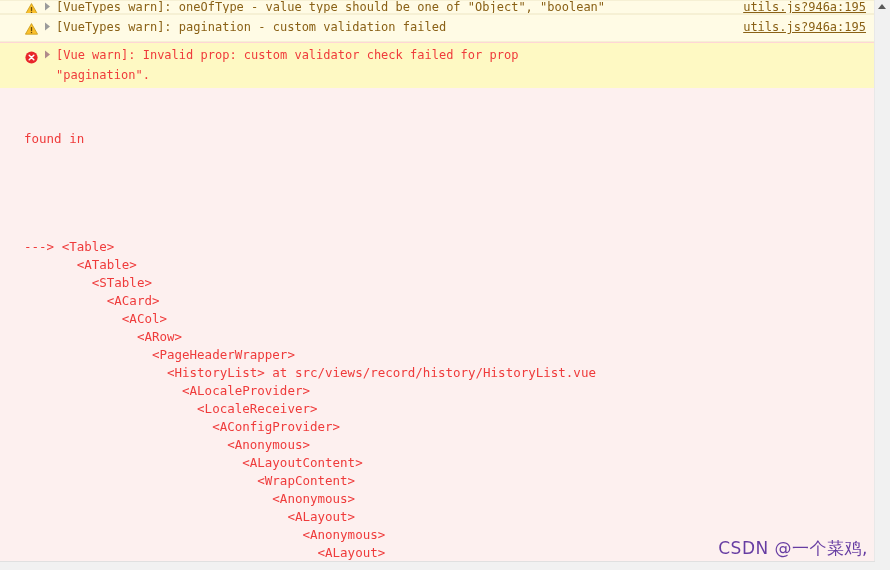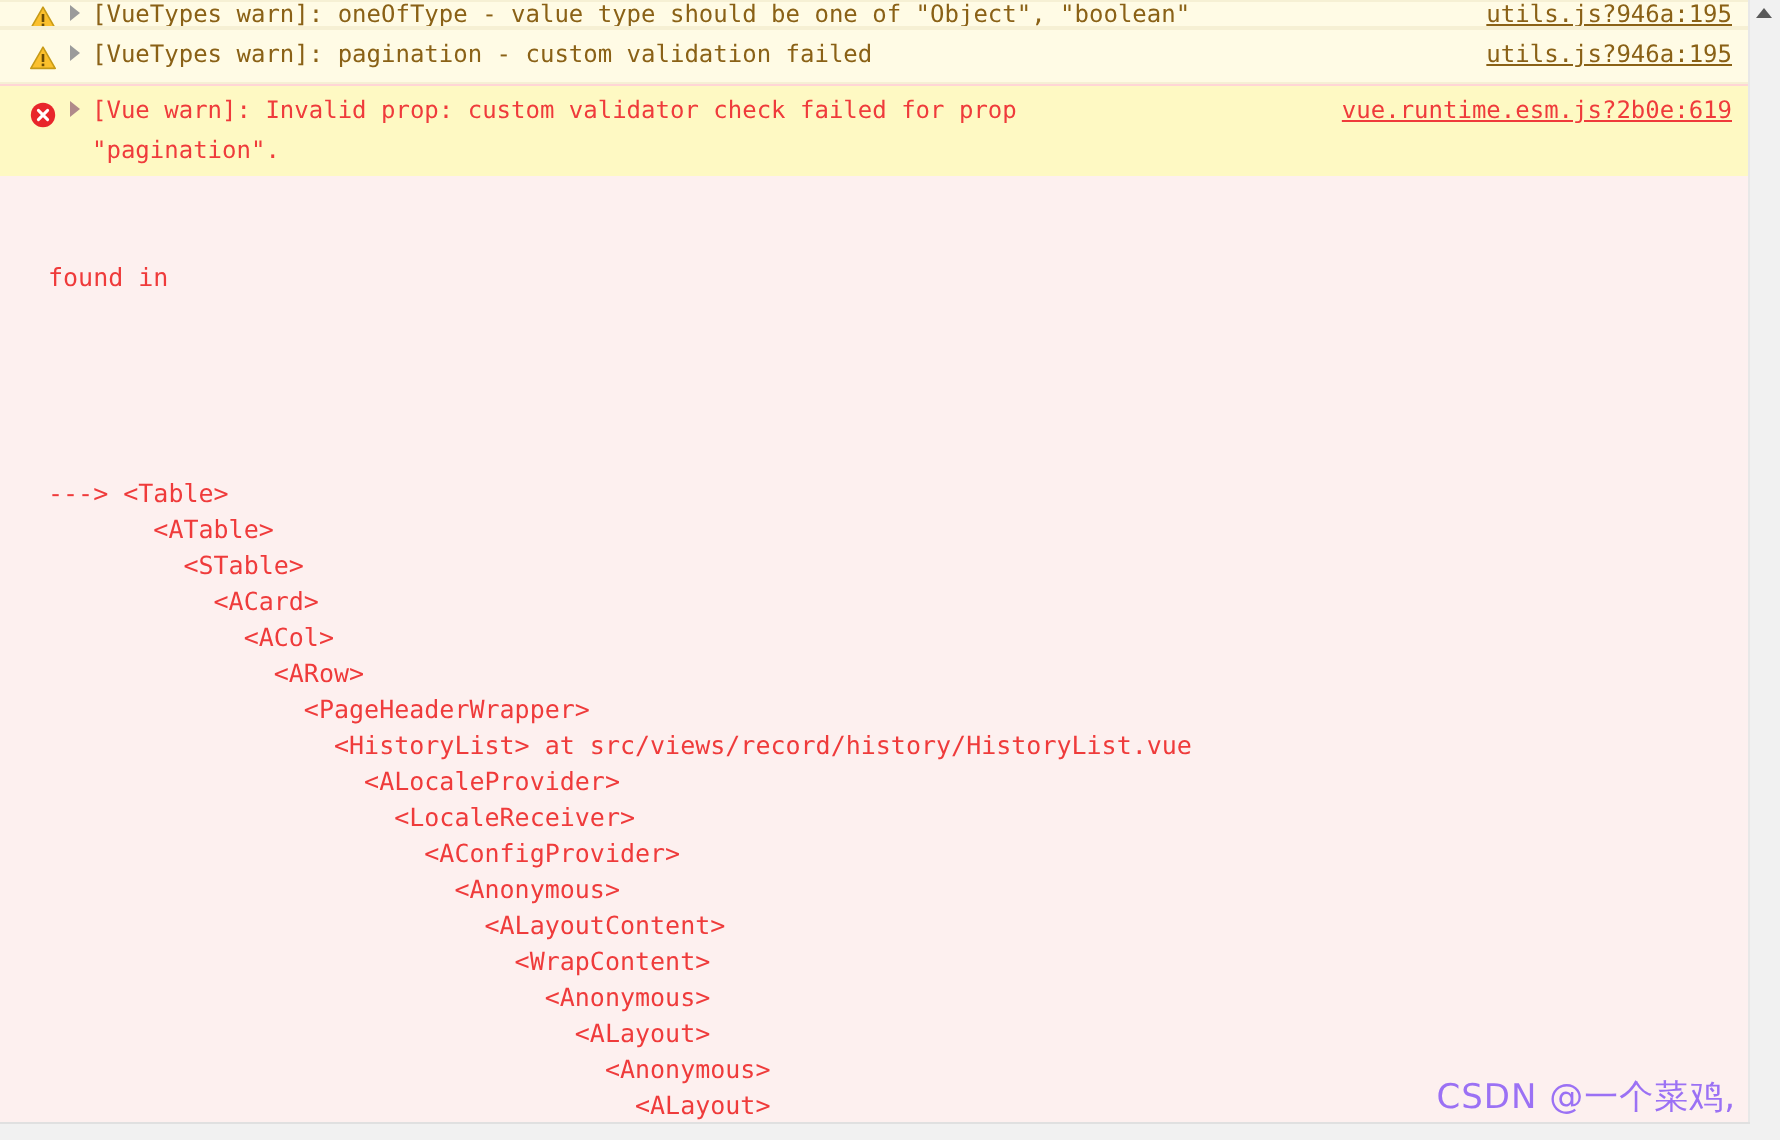--- a/index.html
+++ b/index.html
@@ -22,21 +22,21 @@
     height: 570px;
     box-sizing: border-box;
     background: #fdf0ef;
     overflow: hidden;
   }
 
   
   .msg {
     position: relative;
     box-sizing: border-box;
-    padding: 2px 0 2px 8px;
+    padding: 2px 0 2px 18px;
     border-bottom: 1px solid transparent;
   }
   .msg.warn {
     background: #fffbe5;
     border-top: 1px solid #f6f0d4;
     border-bottom: 1px solid #f6f0d4;
     color: #8a6116;
   }
   .msg.error {
     background: #fef9c3;
@@ -150,21 +150,21 @@
     height: 8px;
     background: #f1f1f1;
     border-top: 1px solid #e0e0e0;
   }
 
   
   #watermark {
     position: absolute;
     right: 22px;
     bottom: 10px;
-    color: #8b5cf6;
+    color: #4c1d95;
     font-family: "DejaVu Sans", "Liberation Sans", sans-serif;
     font-size: 17px;
     letter-spacing: 0.5px;
     opacity: 0.85;
     white-space: nowrap;
     pointer-events: none;
   }
 </style>
 </head>
 <body>
@@ -217,21 +217,20 @@
           <path d="M4.2 4.2 L8.8 8.8 M8.8 4.2 L4.2 8.8" stroke="#ffffff" stroke-width="1.5" stroke-linecap="round"></path>
         </svg>
       </div>
       <div class="disclosure">
         <svg width="7" height="9" viewBox="0 0 7 9" aria-hidden="true">
           <path d="M1 0.5 L6 4.5 L1 8.5 Z" fill="#b08a8a"></path>
         </svg>
       </div>
       <div class="msg-body" style="max-width:560px">[Vue warn]: Invalid prop: custom validator check failed for prop "pagination".</div>
     </div>
-    <div class="src-link">vue.runtime.esm.js?2b0e:619</div>
   </div>
 
   <div id="stack">
     <div class="line">found in</div>
     <div class="blank">&nbsp;</div>
     <div id="stack-lines"><div class="line">---&gt; &lt;Table&gt;</div><div class="line">       &lt;ATable&gt;</div><div class="line">         &lt;STable&gt;</div><div class="line">           &lt;ACard&gt;</div><div class="line">             &lt;ACol&gt;</div><div class="line">               &lt;ARow&gt;</div><div class="line">                 &lt;PageHeaderWrapper&gt;</div><div class="line">                   &lt;HistoryList&gt; at src/views/record/history/HistoryList.vue</div><div class="line">                     &lt;ALocaleProvider&gt;</div><div class="line">                       &lt;LocaleReceiver&gt;</div><div class="line">                         &lt;AConfigProvider&gt;</div><div class="line">                           &lt;Anonymous&gt;</div><div class="line">                             &lt;ALayoutContent&gt;</div><div class="line">                               &lt;WrapContent&gt;</div><div class="line">                                 &lt;Anonymous&gt;</div><div class="line">                                   &lt;ALayout&gt;</div><div class="line">                                     &lt;Anonymous&gt;</div><div class="line">                                       &lt;ALayout&gt;</div><div class="line">                                         &lt;VueContainerQuery&gt;</div></div>
   </div>
 
   <div id="scrollbar">
     <div id="scroll-up-arrow"></div>

